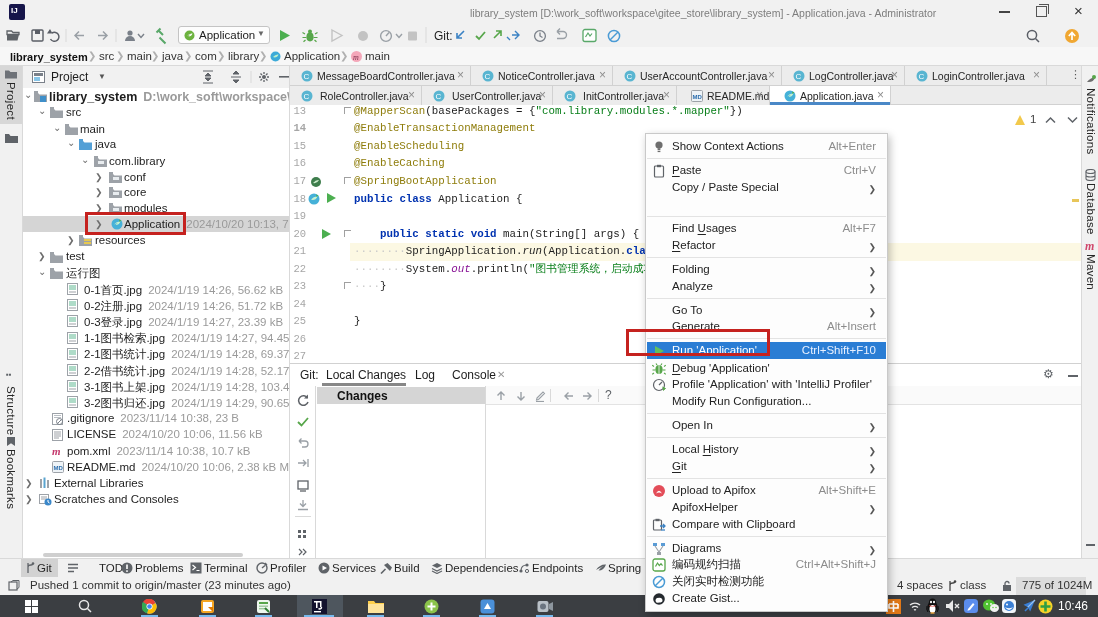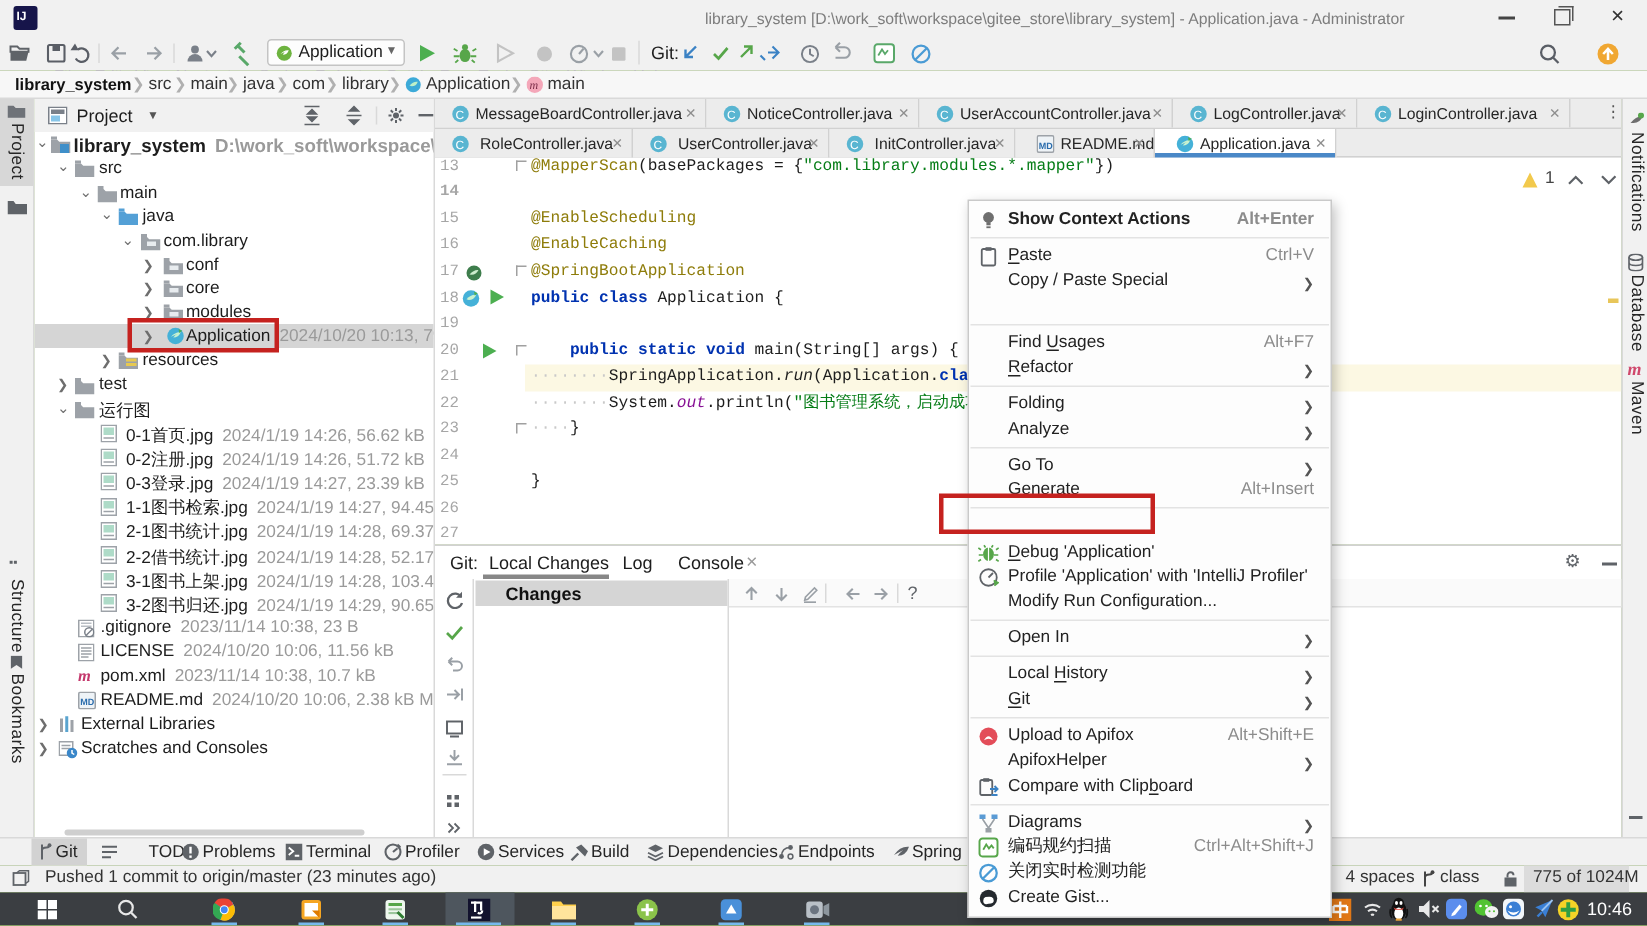--- a/index.html
+++ b/index.html
@@ -1,17 +1,17 @@
 <!DOCTYPE html>
 <html><head>
 <meta charset="utf-8">
 <style>
   html,body{margin:0;padding:0;}
   #app{position:relative;width:1098px;height:617px;overflow:hidden;
-       font-family:"Liberation Sans",sans-serif;background:#4d7c0f;font-size:12px;color:#1d1d1d;}
+       font-family:"Liberation Sans",sans-serif;background:#ef4444;font-size:12px;color:#1d1d1d;}
   .abs{position:absolute;}
   
   .titlebar{left:0;top:0;width:1098px;height:24px;background:#f1f1f1;}
   .menu{top:6px;height:14px;color:#1a1a1a;font-size:11px;margin-top:39px;}
   .menu u{text-decoration-thickness:1px;text-underline-offset:2px;}
   .wtitle{color:#7d7d7d;font-size:10.5px;top:7px;left:470px;}
   .toolbar{left:0;top:24px;width:1098px;height:23px;background:#f1f1f1;}
   .crumbs{left:0;top:47px;width:1098px;height:19px;background:#f7f7f7;border-bottom:1px solid #d9d9d9;box-sizing:border-box;}
   .crumbs .it{position:absolute;top:3px;font-size:11.5px;color:#333;}
   .crumbs .sep{position:absolute;top:3px;color:#b0b0b0;font-size:10px;}
@@ -464,20 +464,21 @@
         </svg>
     <span class="abs" style="left:30px;top:1px;">Application.java</span>
     <span class="tx abs" style="right:6px;top:0px;">×</span>
       </div>
     <div class="code">
     <div class="caretline" style="top:138.1px;"></div>
         <div class="abs" style="left:54px;top:2px;width:6px;height:6px;border-left:1.4px solid #a0a0a0;border-top:1.4px solid #a0a0a0;"></div>
     <div class="ln" style="top:-2.2px;">13</div>
     <div class="cl" style="top:-2.2px;"><span class="ann">@MapperScan</span>(basePackages = {<span class="str">"com.library.modules.*.mapper"</span>})</div>
     <div class="ln" style="top:15.3px;font-weight:bold;">14</div>
+    <div class="cl" style="top:15.3px;"><span class="ann">@EnableTransactionManagement</span></div>
     <div class="ln" style="top:32.9px;">15</div>
     <div class="cl" style="top:32.9px;"><span class="ann">@EnableScheduling</span></div>
     <div class="ln" style="top:50.4px;">16</div>
     <div class="cl" style="top:50.4px;"><span class="ann">@EnableCaching</span></div>
     <div class="ln" style="top:68.0px;">17</div>
     <div class="cl" style="top:68.0px;"><span class="ann">@SpringBootApplication</span></div>
     <div class="ln" style="top:85.5px;">18</div>
     <div class="cl" style="top:85.5px;"><span class="kw">public</span> <span class="kw">class</span> Application {</div>
     <div class="ln" style="top:103.0px;">19</div>
     <div class="ln" style="top:120.6px;">20</div>
@@ -783,21 +784,21 @@
         <path d="M5.8 8.2 L13 1" stroke="#9cc3ef" stroke-width="1.2"></path>
         <path d="M3 12 l3 -3" stroke="#3a7fd5" stroke-width="1.6"></path>
       </svg>
     <svg class="abs" style="left:1038px;top:4px;" width="15" height="15" viewBox="0 0 15 15">
         <circle cx="7.5" cy="7.5" r="7" fill="#f5d327"></circle>
         <path d="M7.5 2.5 v10 M2.5 7.5 h10" stroke="#2f9e44" stroke-width="2.6"></path>
       </svg>
     <span class="abs" style="left:1058px;top:4px;color:#fff;font-size:12px;">10:46</span>
   </div>
   <div class="abs ctx" id="ctx">
-    <div class="mi" style="top:3.5px;font-weight:bold;">
+    <div class="mi" style="top:3.5px;">
         <svg class="ic" viewBox="0 0 14 14">
           <circle cx="7" cy="5" r="3.6" fill="#6e6e6e"></circle>
           <path d="M5.6 8.2 h2.8 v2 h-2.8 Z" fill="#6e6e6e"></path>
           <path d="M5.6 11.5 h2.8" stroke="#6e6e6e" stroke-width="1.2"></path>
         </svg>
         <span class="lab">Show Context Actions</span>
         <span class="sc">Alt+Enter</span>
       </div>
     <div class="msep" style="top:24px;"></div>
     <div class="mi" style="top:27.5px;">
@@ -833,20 +834,27 @@
     <div class="msep" style="top:164px;"></div>
     <div class="mi" style="top:167.5px;">
         <span class="lab">Go To</span>
         <span class="sub">❯</span>
       </div>
     <div class="mi" style="top:183.5px;">
         <span class="lab">Generate</span>
         <span class="sc">Alt+Insert</span>
       </div>
     <div class="msep" style="top:204px;"></div>
+    <div class="mi sel" style="top:207.5px;">
+        <svg class="ic" viewBox="0 0 14 14">
+          <path d="M3 2 L12 7 L3 12 Z" fill="#60c060"></path>
+        </svg>
+        <span class="lab">Run 'Application'</span>
+        <span class="sc">Ctrl+Shift+F10</span>
+      </div>
     <div class="mi" style="top:241.5px;">
         <svg class="ic" viewBox="0 0 14 14">
           <circle cx="7" cy="7" r="5.5" fill="none" stroke="#5f6368" stroke-width="1.2"></circle>
           <path d="M7 7 L10 4" stroke="#5f6368" stroke-width="1.2"></path>
           <path d="M10.5 9 l3 1.5 l-2.5 2" fill="#57a64a" stroke="#57a64a"></path>
         </svg>
         <span class="lab">Profile 'Application' with 'IntelliJ Profiler'</span>
       </div>
     <div class="mi" style="top:225.5px;">
         <svg class="ic" viewBox="0 0 14 14">

